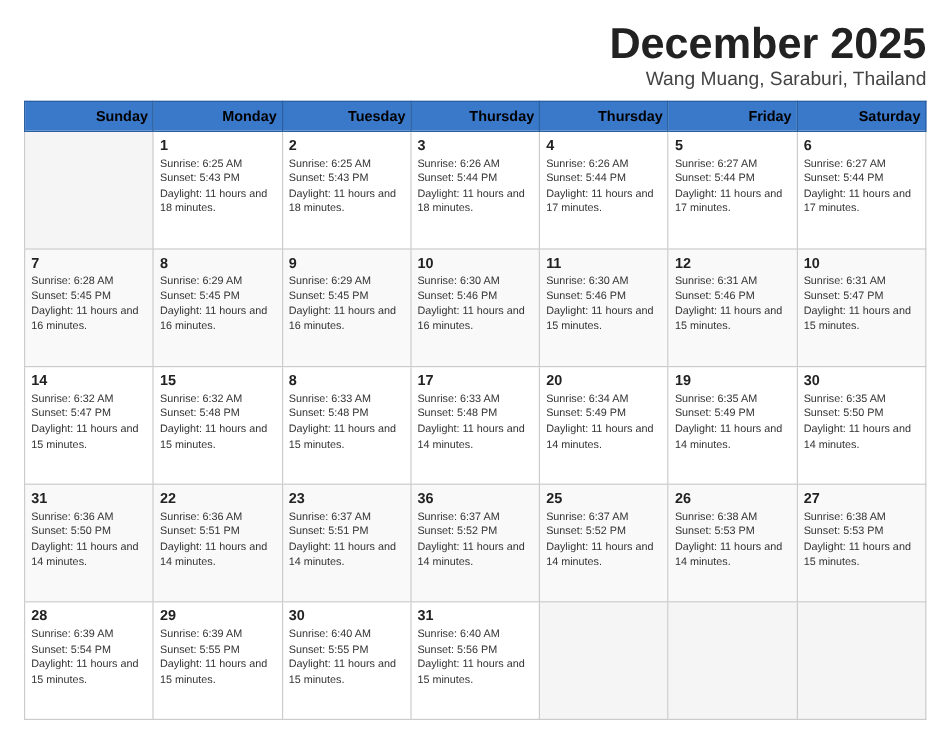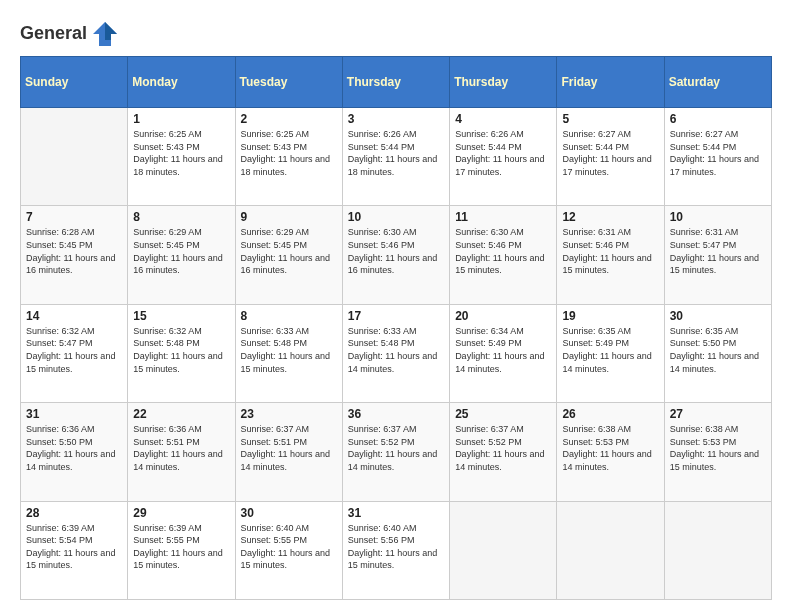--- a/index.html
+++ b/index.html
@@ -55,25 +55,25 @@
       margin-top: 2px;
     }
     .calendar-table {
       width: 100%;
       border-collapse: collapse;
       flex: 1;
       table-layout: fixed;
     }
     .calendar-table thead tr th {
       background: #3a78c9;
-      color: #fef9c3;
+      color: #000000;
       font-size: 12px;
       font-weight: bold;
-      padding: 18px 4px;
-      text-align: left;
+      padding: 5px 4px;
+      text-align: right;
       border: 1px solid #2a5fa0;
     }
     .calendar-table tbody tr td {
       border: 1px solid #ccc;
       vertical-align: top;
       padding: 4px 5px;
       font-size: 9.5px;
       color: #333;
       height: 88px;
       background: #fff;
@@ -97,28 +97,25 @@
       background: #f5f5f5 !important;
     }
   </style>
 </head>
 <body>
 
 <div class="page">
   <div class="header">
     <div class="logo">
       <div>
-        <div style="display:flex;align-items:center;gap:2px;">
-          <span class="logo-text logo-general">General</span>
-          <svg class="logo-icon" viewBox="0 0 28 28">
-            <polygon points="14,2 26,14 20,14 20,26 8,26 8,14 2,14" fill="#3a78c9"></polygon>
-            <polygon points="14,2 26,14 20,14 20,20 14,20" fill="#1a5a9a"></polygon>
-          </svg>
-        </div>
       </div>
+    </div>
+    <div class="title-block">
+      <div class="calendar-title">December 2025</div>
+      <div class="calendar-subtitle">Wang Muang, Saraburi, Thailand</div>
     </div>
   </div>
 
   <table class="calendar-table">
     <thead>
       <tr>
         <th>Sunday</th>
         <th>Monday</th>
         <th>Tuesday</th>
         <th>Thursday</th>

